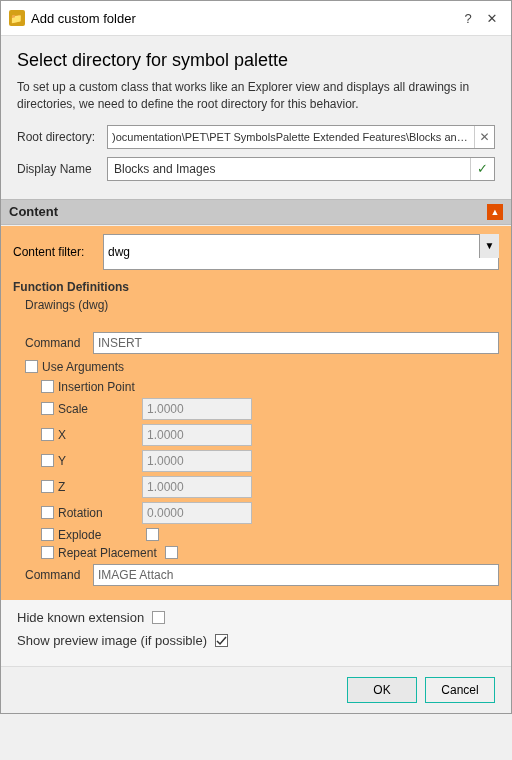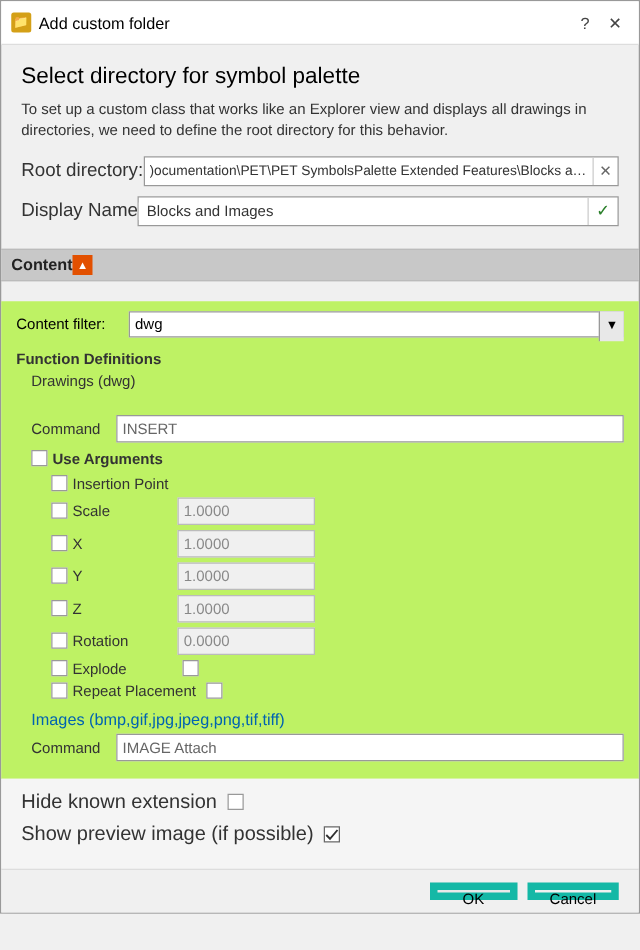--- a/index.html
+++ b/index.html
@@ -8,55 +8,55 @@
     .title-bar { background: #fff; padding: 6px 8px; display: flex; align-items: center; border-bottom: 1px solid #ddd; justify-content: space-between; }
     .title-bar-left { display: flex; align-items: center; gap: 6px; }
     .title-icon { width: 16px; height: 16px; background: #d4a017; border-radius: 2px; display: flex; align-items: center; justify-content: center; font-size: 10px; color: white; flex-shrink: 0; }
     .title-text { font-size: 13px; font-weight: normal; color: #000; }
     .title-bar-right { display: flex; gap: 2px; }
     .title-btn { width: 22px; height: 22px; background: none; border: none; cursor: pointer; font-size: 13px; display: flex; align-items: center; justify-content: center; color: #444; }
     .content-area { padding: 14px 16px 10px; }
     .page-title { font-size: 18px; font-weight: 400; color: #000; margin-bottom: 8px; }
     .description { font-size: 12px; color: #333; line-height: 1.4; margin-bottom: 12px; }
     .field-row { display: flex; align-items: center; margin-bottom: 8px; }
-    .field-label { font-size: 15px; color: #333; min-width: 90px; flex-shrink: 0; }
+    .field-label { font-size: 12px; color: #333; min-width: 90px; flex-shrink: 0; }
     .root-dir-input-wrap { display: flex; flex: 1; align-items: center; border: 1px solid #999; background: white; height: 24px; }
     .root-dir-input { flex: 1; border: none; outline: none; font-size: 11px; padding: 0 4px; color: #333; background: white; overflow: hidden; text-overflow: ellipsis; white-space: nowrap; }
     .root-dir-clear { width: 20px; height: 22px; background: none; border: none; cursor: pointer; font-size: 12px; color: #666; display: flex; align-items: center; justify-content: center; border-left: 1px solid #ccc; flex-shrink: 0; }
     .display-name-wrap { display: flex; flex: 1; align-items: center; border: 1px solid #999; background: white; height: 24px; }
     .display-name-input { flex: 1; border: none; outline: none; font-size: 12px; padding: 0 6px; color: #333; background: white; }
     .check-icon { width: 24px; height: 22px; border-left: 1px solid #ccc; display: flex; align-items: center; justify-content: center; font-size: 13px; color: #2a7f2a; flex-shrink: 0; }
-    .section-header { background: #c8c8c8; padding: 4px 8px; display: flex; align-items: center; justify-content: flex-start; border-top: 1px solid #bbb; border-bottom: 1px solid #bbb; margin: 0 0 16px 0; }
+    .section-header { background: #c8c8c8; padding: 4px 8px; display: flex; align-items: center; justify-content: space-between; border-top: 1px solid #bbb; border-bottom: 1px solid #bbb; margin: 0 0 1px 0; }
     .section-header-label { font-size: 13px; font-weight: 600; color: #222; }
     .section-toggle { width: 16px; height: 16px; background: #e25000; display: flex; align-items: center; justify-content: center; cursor: pointer; border: none; }
     .section-toggle::after { content: '▲'; font-size: 9px; color: white; }
-    .section-body { padding: 8px 12px; background: #bef264; }
+    .section-body { padding: 8px 12px; background: #fdba74; }
     .content-filter-row { display: flex; align-items: center; margin-bottom: 10px; }
     .content-filter-label { min-width: 90px; font-size: 12px; }
     .select-wrap { flex: 1; position: relative; }
-    .filter-select { width: 100%; height: 21px; border: 1px solid #999; background: white; font-size: 12px; padding: 0 4px; appearance: none; cursor: pointer; outline: none; }
+    .filter-select { width: 100%; height: 36px; border: 1px solid #999; background: white; font-size: 12px; padding: 0 4px; appearance: none; cursor: pointer; outline: none; }
     .select-arrow { position: absolute; right: 0; top: 0; width: 20px; height: 24px; border-left: 1px solid #999; background: #e8e8e8; display: flex; align-items: center; justify-content: center; pointer-events: none; font-size: 10px; }
     .func-defs-label { font-size: 12px; color: #333; margin-bottom: 4px; font-weight: bold; }
     .sub-section-label { font-size: 12px; color: #333; margin-left: 12px; margin-bottom: 20px; }
     .command-row { display: flex; align-items: center; margin-left: 12px; margin-bottom: 6px; }
     .command-label { font-size: 12px; color: #333; min-width: 68px; }
     .command-input { flex: 1; height: 22px; border: 1px solid #999; background: white; font-size: 12px; padding: 0 4px; color: #666; }
-    .use-args-row { display: flex; align-items: center; margin-left: 12px; margin-bottom: 6px; gap: 4px; font-weight: bold; }
+    .use-args-row { display: flex; align-items: center; margin-left: 12px; margin-bottom: 6px; gap: 4px; }
     .checkbox-label { font-size: 12px; color: #333; }
     .arg-row { display: flex; align-items: center; margin-left: 28px; margin-bottom: 4px; gap: 4px; }
     .arg-label { font-size: 12px; color: #333; min-width: 80px; }
     .arg-input { width: 110px; height: 22px; border: 1px solid #bbb; background: #f0f0f0; font-size: 12px; padding: 0 4px; color: #888; }
     .small-checkbox { width: 13px; height: 13px; border: 1px solid #999; background: white; display: inline-block; flex-shrink: 0; }
     .images-label { font-size: 12px; color: #333; margin: 8px 0 4px 12px; }
     .images-label span { color: #0063b1; }
     .options-body { padding: 10px 16px; background: #f5f5f5; }
     .option-row { display: flex; align-items: center; margin-bottom: 8px; gap: 8px; }
-    .option-label { font-size: 16px; color: #333; }
+    .option-label { font-size: 13px; color: #333; }
     .footer { padding: 10px 16px; display: flex; justify-content: flex-end; gap: 8px; background: #f0f0f0; border-top: 1px solid #ddd; }
-    .footer-btn { height: 14px; min-width: 70px; border: 6px solid #14b8a6; background: #f0f0f0; font-size: 12px; cursor: pointer; padding: 0 12px; }
+    .footer-btn { height: 26px; min-width: 70px; border: 1px solid #14b8a6; background: #f0f0f0; font-size: 12px; cursor: pointer; padding: 0 12px; }
     .footer-btn.primary { background: #e8e8e8; }
     .checked-box { width: 13px; height: 13px; border: 1px solid #666; background: white; display: flex; align-items: center; justify-content: center; flex-shrink: 0; }
   </style>
 </head>
 <body>
 
 <div class="window">
 
   <div class="title-bar">
     <div class="title-bar-left">
@@ -159,23 +159,20 @@
       <span class="arg-label">Explode</span>
       <div class="small-checkbox" style="margin-left:4px;"></div>
     </div>
 
     <div class="arg-row">
       <div class="small-checkbox"></div>
       <span class="arg-label">Repeat Placement</span>
       <div class="small-checkbox" style="margin-left:4px;"></div>
     </div>
 
-    <div class="images-label">
-      <span>Images </span><span style="color:#0063b1;">(bmp,gif,jpg,jpeg,png,tif,tiff)</span>
-    </div>
 
     <div class="command-row">
       <span class="command-label">Command</span>
       <input class="command-input" type="text" value="IMAGE Attach" style="">
     </div>
   </div>
 
   <div class="options-body">
     <div class="option-row">
       <span class="option-label">Hide known extension</span>

